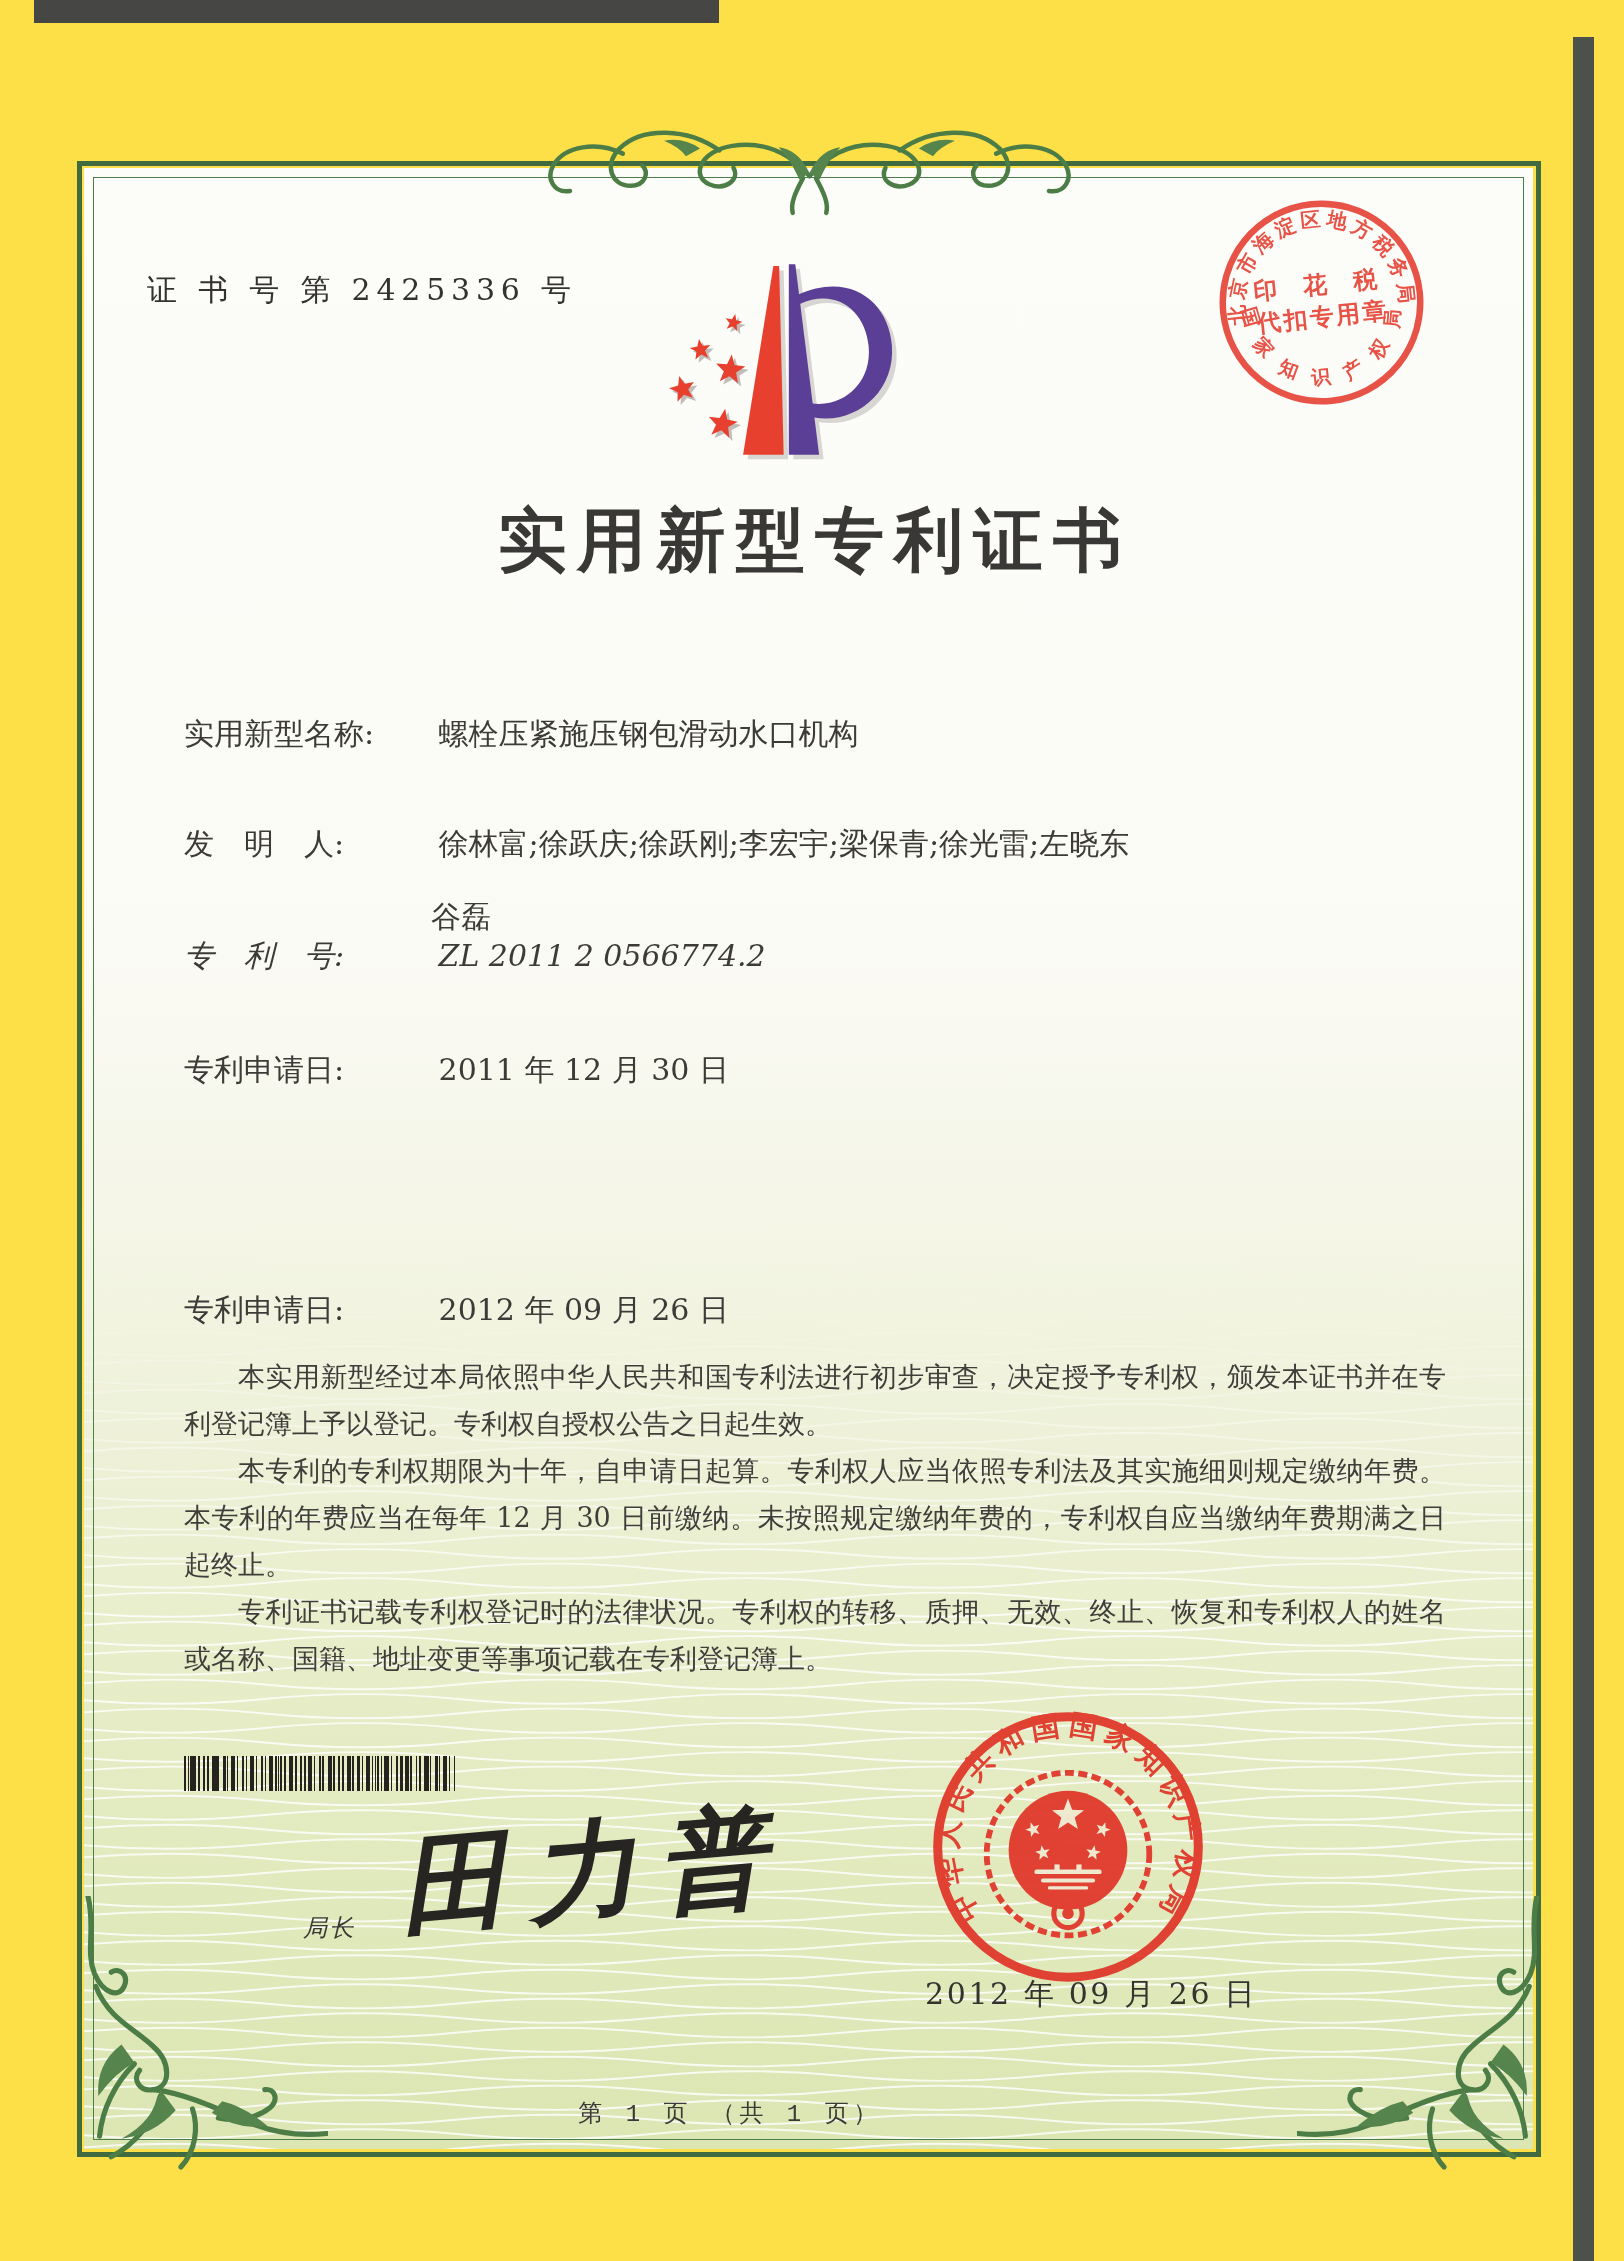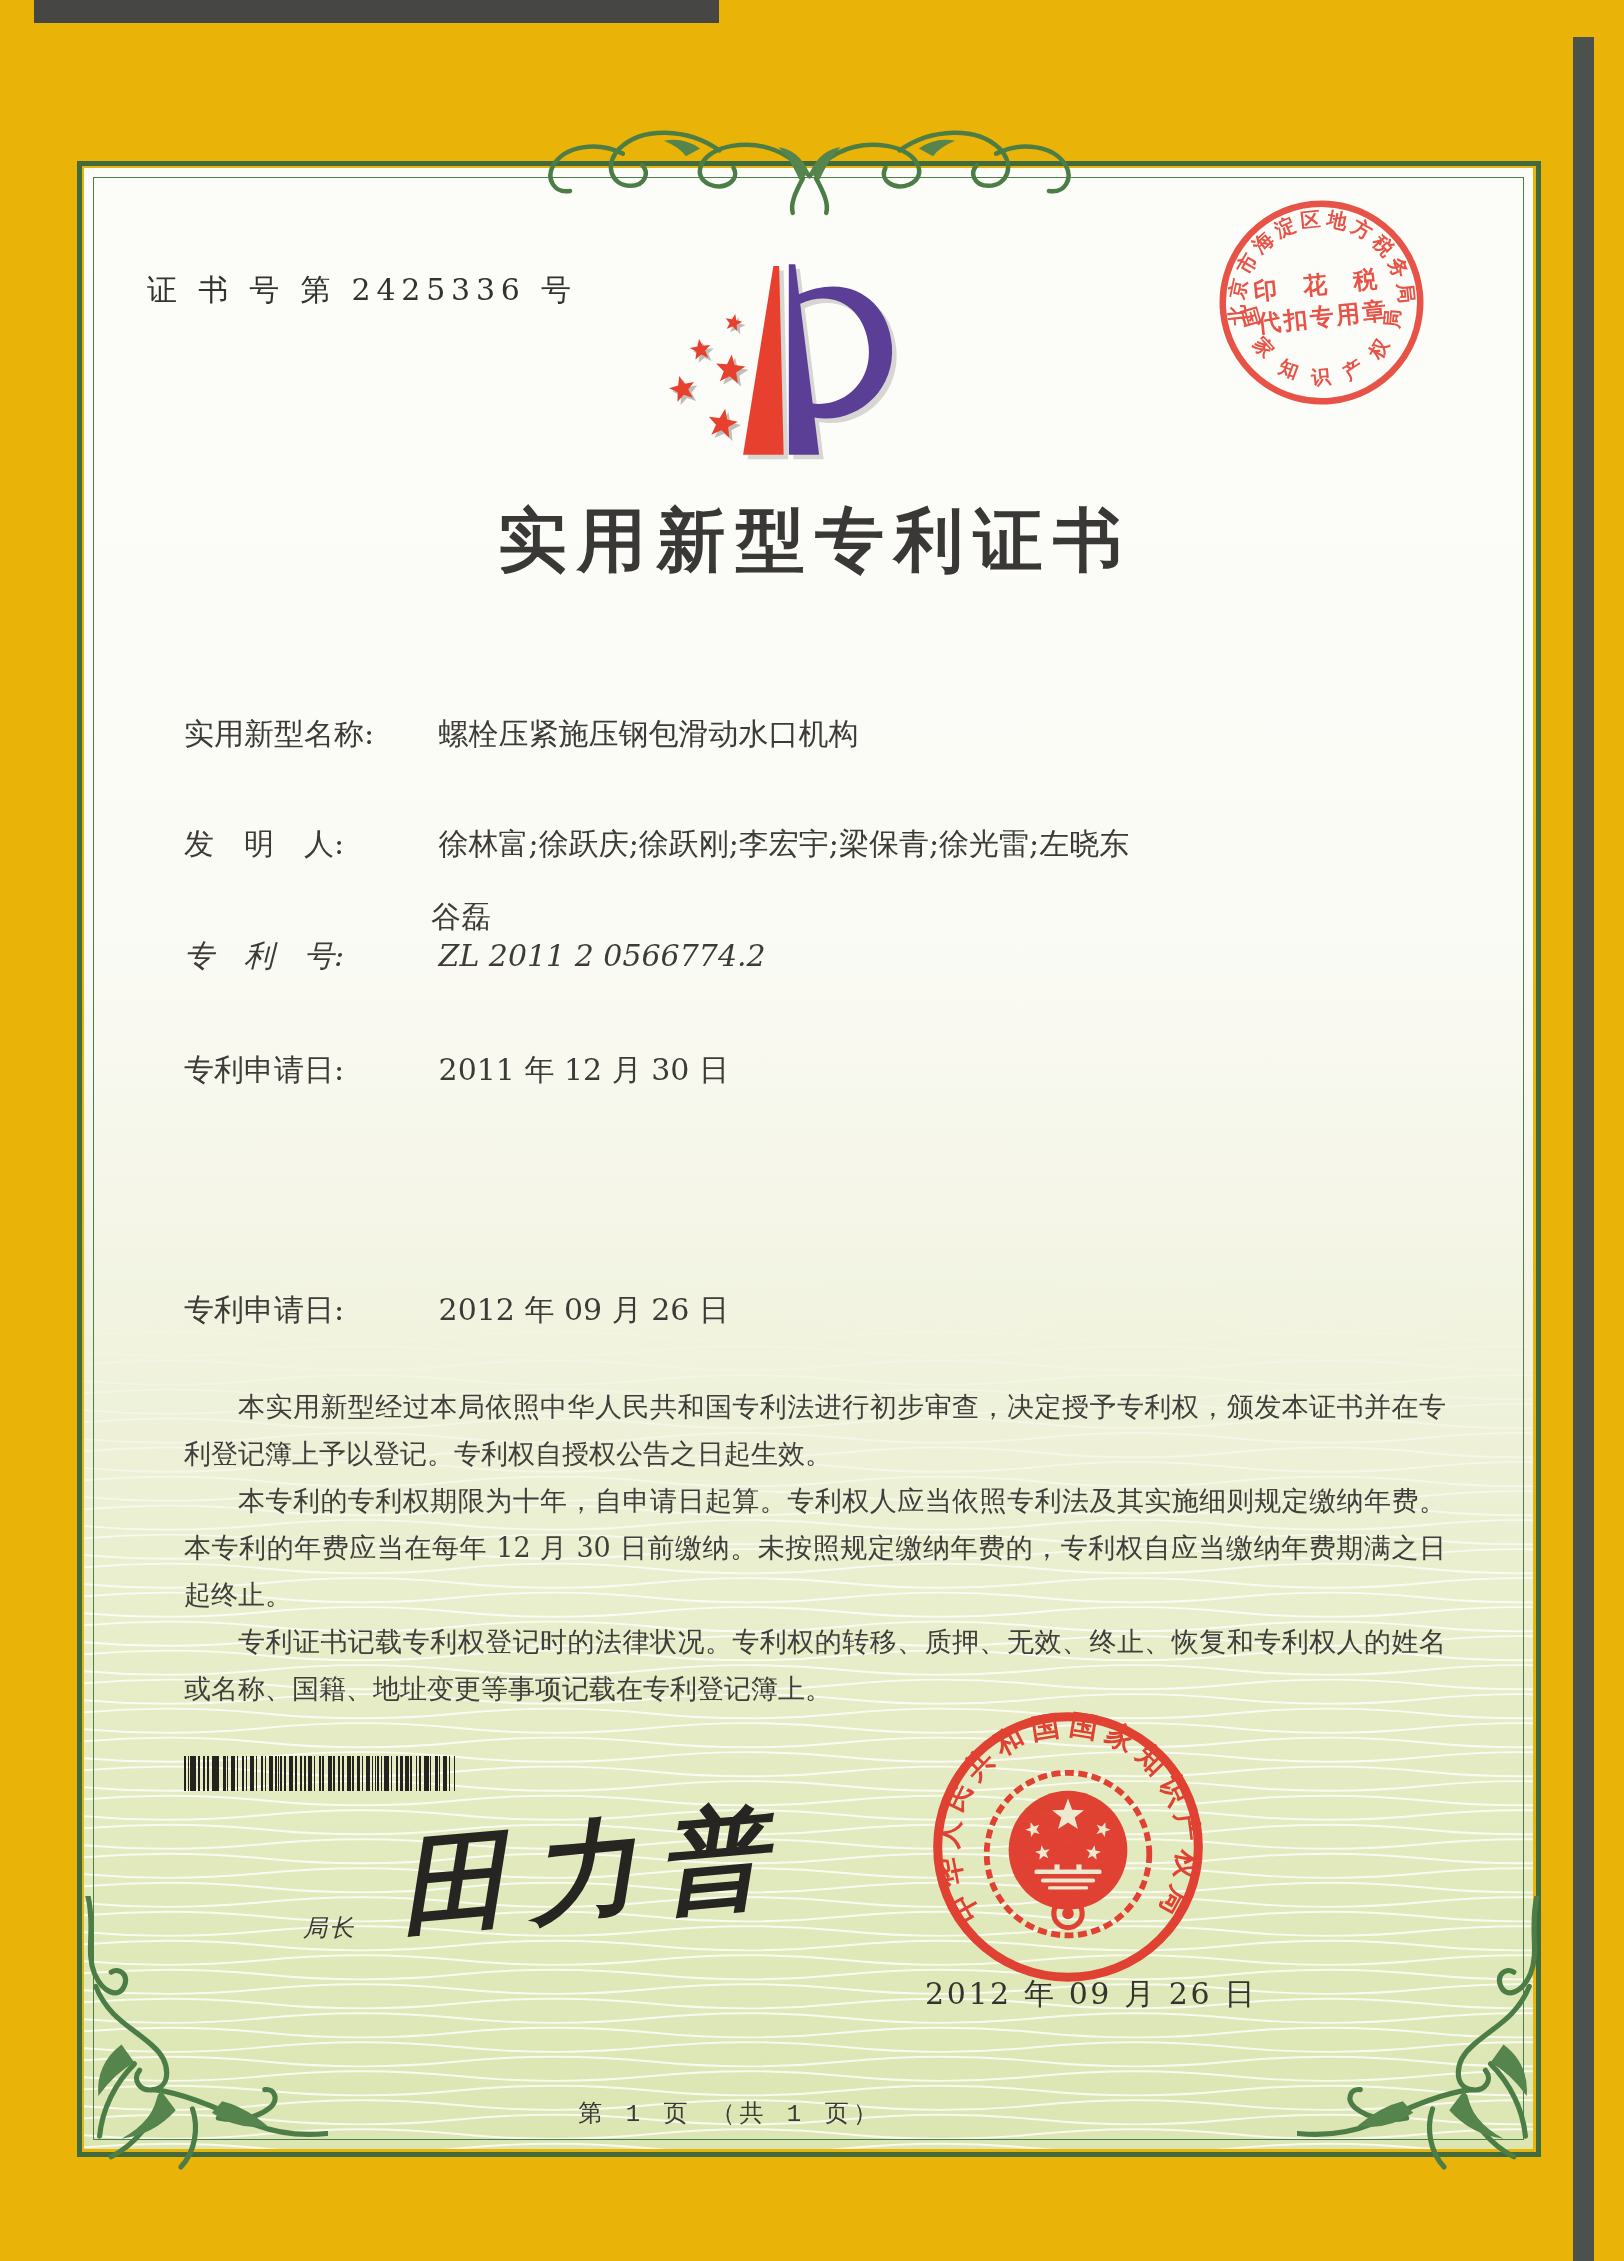--- a/index.html
+++ b/index.html
@@ -1,16 +1,16 @@
 <!DOCTYPE html>
 <html style="font-size:10.3px"><head>
 <meta charset="utf-8">
 <style>
   html,body{margin:0;padding:0;background:#ffffff;}
-  .page{position:relative;width:1624px;height:2261px;background:#eab308;overflow:hidden;
+  .page{position:relative;width:1624px;height:2261px;background:#fde047;overflow:hidden;
         font-family:"DejaVu Serif","Liberation Serif",serif;color:#3a3835;}
   
   .scan-bar-top{position:absolute;left:34px;top:0;width:685px;height:23px;background:#464744;}
   .scan-strip-right{position:absolute;left:1573px;top:37px;width:21px;height:2224px;background:#4d514c;}
   
   .frame-outer{position:absolute;left:77px;top:161px;width:1464px;height:1996px;
                border:5.8px solid #3f6b3f;box-sizing:border-box;}
   .frame-inner{position:absolute;left:93px;top:177px;width:1431px;height:1963px;
                border:1.3px solid #4c7d4a;box-sizing:border-box;}
   .cert-bg{position:absolute;left:84px;top:168px;width:1449px;height:1981px;
@@ -20,21 +20,21 @@
   .cert-no{position:absolute;left:147px;top:270px;font-size:30px;letter-spacing:5.8px;color:#34322e;}
   .title{position:absolute;left:815px;top:495px;transform:translateX(-50%);white-space:nowrap;
          font-size:69px;font-weight:bold;letter-spacing:10.3px;color:#3a3836;}
   
   .row{position:absolute;left:184px;width:1290px;font-size:30px;color:#3d3b37;white-space:nowrap;}
   .row .lbl{display:inline-block;width:245px;}
   .row .val{display:inline-block;}
   .row2b{position:absolute;left:431px;font-size:30px;color:#3d3b37;}
   
   .body-text{position:absolute;left:184px;top:1353px;width:1262px;font-size:27px;
-             line-height:47px;text-align:justify;color:#403e3a;margin-top:30px;}
+             line-height:47px;text-align:justify;color:#403e3a;}
   .body-text p{margin:0;text-indent:2em;}
   
   .barcode{position:absolute;left:184px;top:1756px;width:271px;height:35px;
     background:
       repeating-linear-gradient(90deg,#26231f 0 1.9px,rgba(0,0,0,0) 1.9px 3.9px,#26231f 3.9px 5.2px,rgba(0,0,0,0) 5.2px 8.4px,#26231f 8.4px 12.3px,rgba(0,0,0,0) 12.3px 14px,#26231f 14px 15.5px,rgba(0,0,0,0) 15.5px 19.3px),
       repeating-linear-gradient(90deg,rgba(0,0,0,0) 0 5.8px,#26231f 5.8px 7.7px,rgba(0,0,0,0) 7.7px 15px,#26231f 15px 16px,rgba(0,0,0,0) 16px 26.4px);
   }
   
   .director-label{position:absolute;left:303px;top:1912px;font-size:24px;letter-spacing:2.6px;color:#3a3834;font-style:italic;}
   .signature{position:absolute;left:398px;top:1799px;font-size:108px;font-weight:bold;

